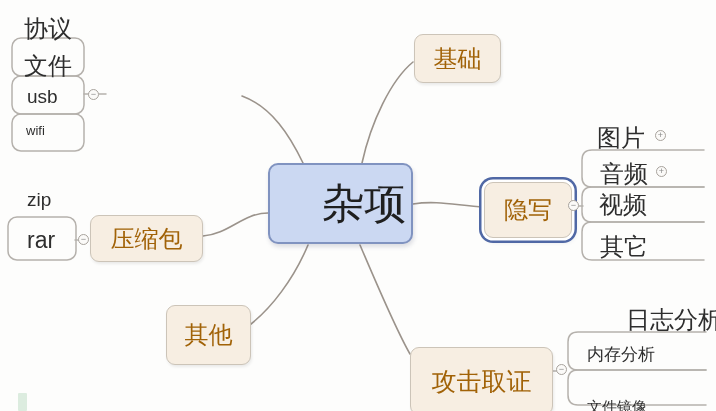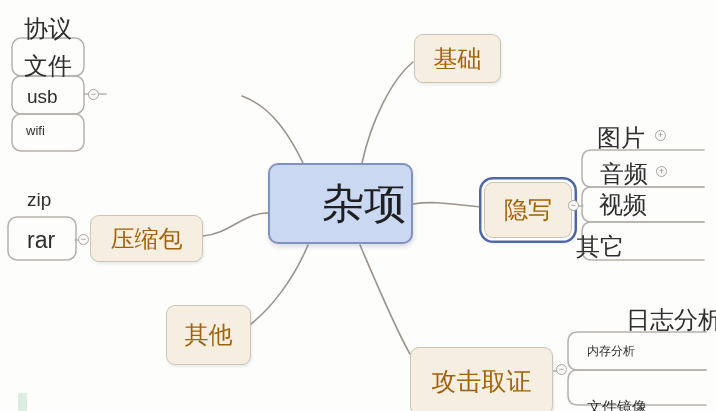--- a/index.html
+++ b/index.html
@@ -92,24 +92,24 @@
   <div class="child-label" style="left:24px;top:50px;">文件</div>
   <div class="child-label" style="left:27px;top:86px;font-size:19px;">usb</div>
   <div class="child-label" style="left:26px;top:123px;font-size:13px;">wifi</div>
 
   <div class="child-label" style="left:27px;top:189px;font-size:19px;">zip</div>
   <div class="child-label" style="left:27px;top:227px;font-size:23px;">rar</div>
 
   <div class="child-label" style="left:597px;top:122px;">图片</div>
   <div class="child-label" style="left:600px;top:158px;">音频</div>
   <div class="child-label" style="left:599px;top:189px;">视频</div>
-  <div class="child-label" style="left:576px;top:231px;">其它</div>
+  <div class="child-label" style="left:600px;top:231px;">其它</div>
 
   <div class="child-label" style="left:586px;top:304px;font-size:24px;margin-left:40px;">日志分析</div>
-  <div class="child-label" style="left:587px;top:343px;font-size:12px;">内存分析</div>
+  <div class="child-label" style="left:587px;top:343px;font-size:17px;">内存分析</div>
   <div class="child-label" style="left:587px;top:398px;font-size:15px;">文件镜像</div>
 
   <div class="btn" style="left:88px;top:89px;">−</div>
   <div class="btn" style="left:78px;top:234px;">−</div>
   <div class="btn" style="left:568px;top:200px;">−</div>
   <div class="btn" style="left:556px;top:364px;">−</div>
   <div class="btn" style="left:655px;top:130px;">+</div>
   <div class="btn" style="left:656px;top:166px;">+</div>
 
   <div class="watermark">

